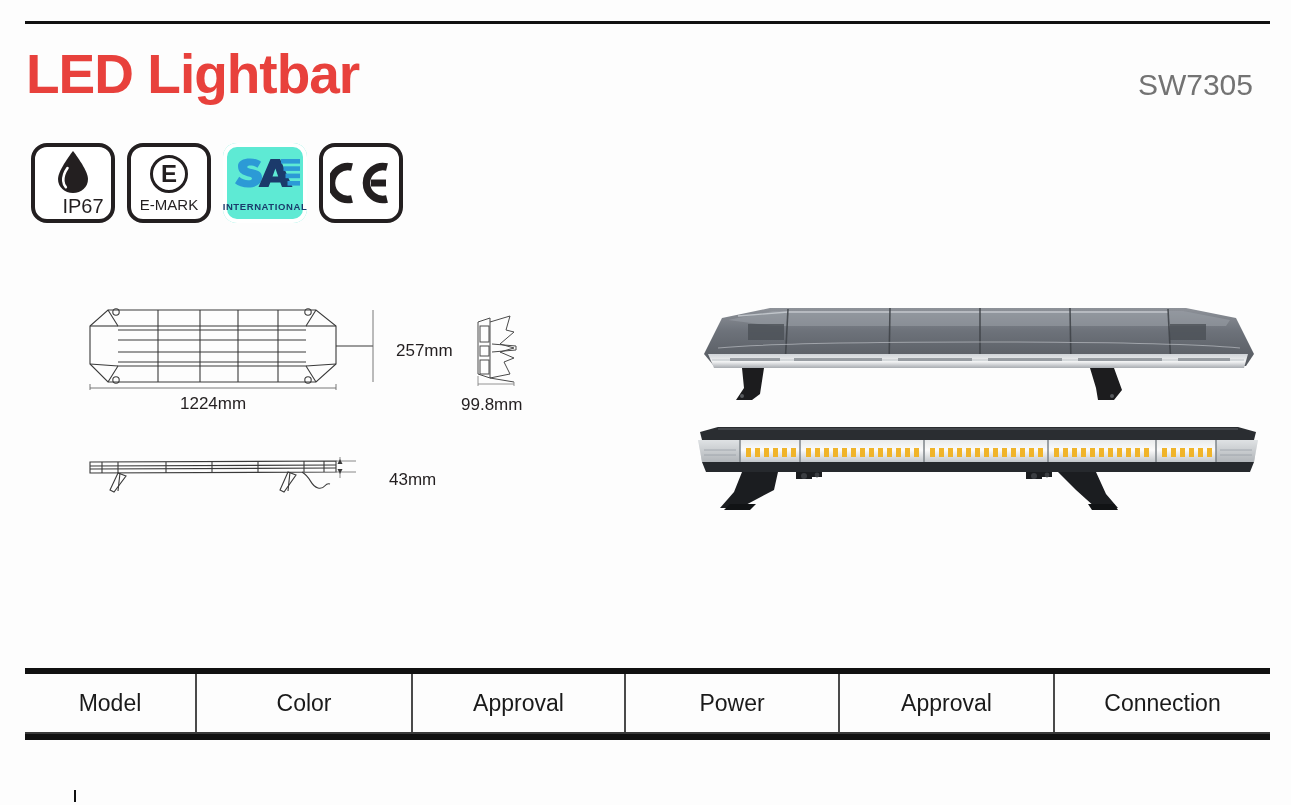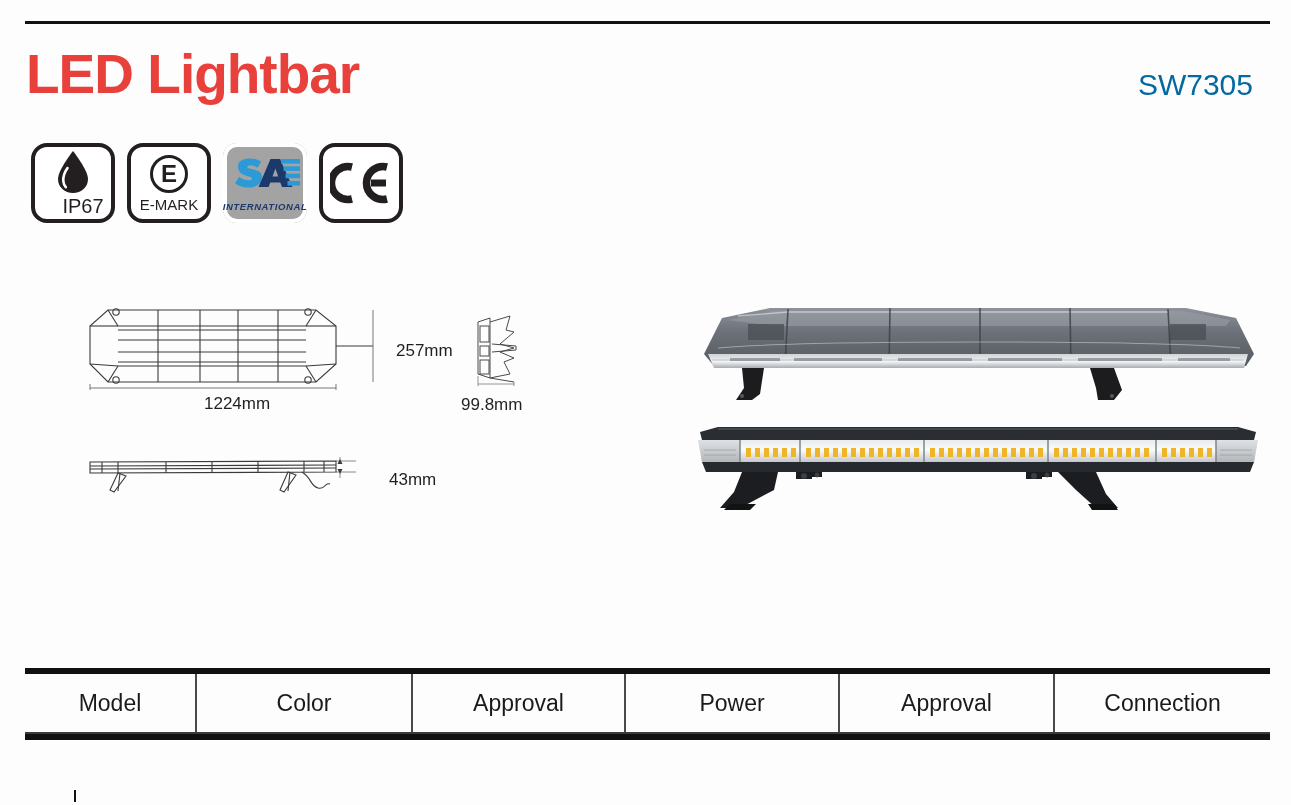--- a/index.html
+++ b/index.html
@@ -20,32 +20,32 @@
   }
 
   
   .title{
     position:absolute;left:26px;top:47px;
     font-size:55px;font-weight:bold;letter-spacing:-1px;
     color:#e8413c;line-height:1;
   }
   .model-no{
     position:absolute;right:38px;top:68px;
-    font-size:30px;color:#0369a1;letter-spacing:0px;
+    font-size:30px;color:#737373;letter-spacing:0px;
   }
 
   
   .badges{position:absolute;left:31px;top:143px;display:flex;gap:12px;align-items:flex-start;}
   .badge{
     width:84px;height:80px;border:4px solid #231f20;border-radius:16px;
     background:#fff;box-sizing:border-box;position:relative;
     display:flex;flex-direction:column;align-items:center;justify-content:center;
   }
-  .badge.sae{border:none;border-radius:14px;overflow:hidden;padding:0;background:#a3a3a3;
-             box-shadow:inset 0 0 0 4px #fff;font-style:italic;}
+  .badge.sae{border:none;border-radius:14px;overflow:hidden;padding:0;background:#5eead4;
+             box-shadow:inset 0 0 0 4px #fff;}
   
   .drop{position:relative;width:36px;height:44px;margin-top:2px;}
   .drop svg{display:block;}
   .ip-label{font-size:20px;font-weight:normal;letter-spacing:0px;margin-top:1px;color:#231f20;margin-left:20px;}
   
   .e-circle{
     width:38px;height:38px;border:3px solid #231f20;border-radius:50%;
     display:flex;align-items:center;justify-content:center;
     font-size:24px;font-weight:bold;color:#231f20;box-sizing:border-box;
     margin-top:2px;
@@ -58,21 +58,21 @@
   .sae-intl{font-size:9.5px;font-weight:bold;color:#1b3a6b;letter-spacing:0.6px;margin-top:2px;}
   
   .ce-mark svg{display:block;}
 
   
   .draw-top{position:absolute;left:88px;top:306px;}
   .draw-end{position:absolute;left:470px;top:312px;}
   .draw-front{position:absolute;left:88px;top:452px;}
   .dim-text{position:absolute;font-size:17px;color:#231f20;white-space:nowrap;}
   #dim-257{left:396px;top:341px;}
-  #dim-1224{left:204px;top:394px;}
+  #dim-1224{left:180px;top:394px;}
   #dim-998{left:461px;top:395px;}
   #dim-43{left:389px;top:470px;}
 
   
   .photo-top{position:absolute;left:678px;top:296px;}
   .photo-front{position:absolute;left:678px;top:418px;}
 
   
   .sizes{
     position:absolute;right:34px;top:612px;

